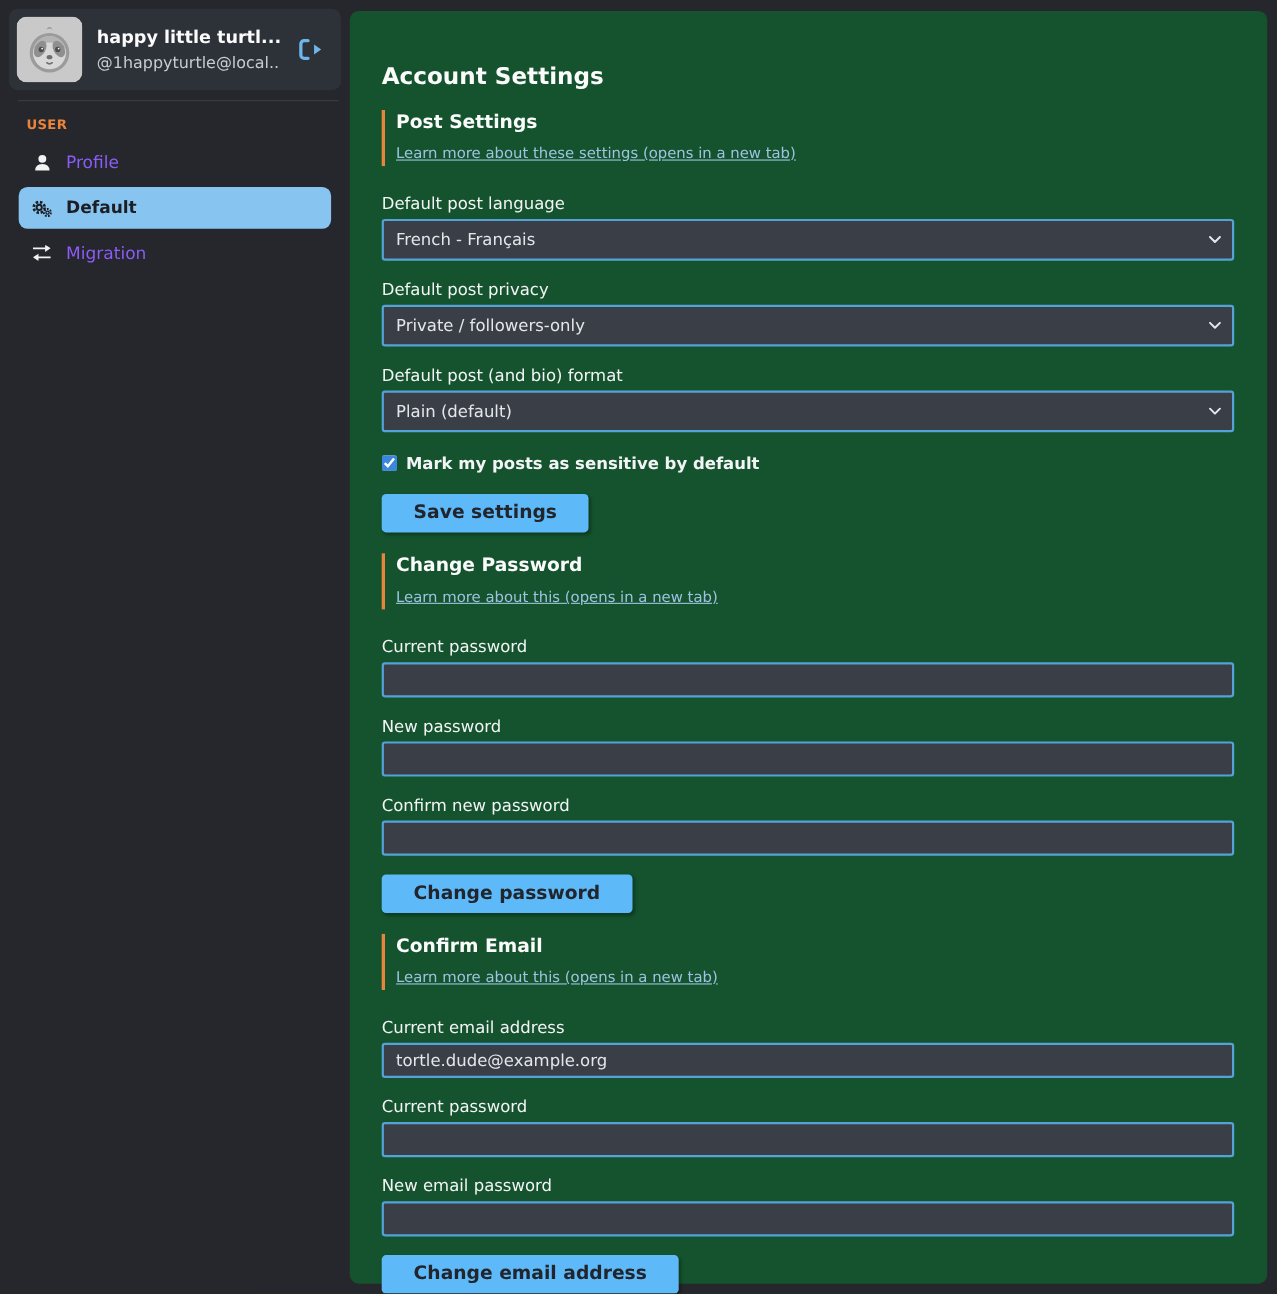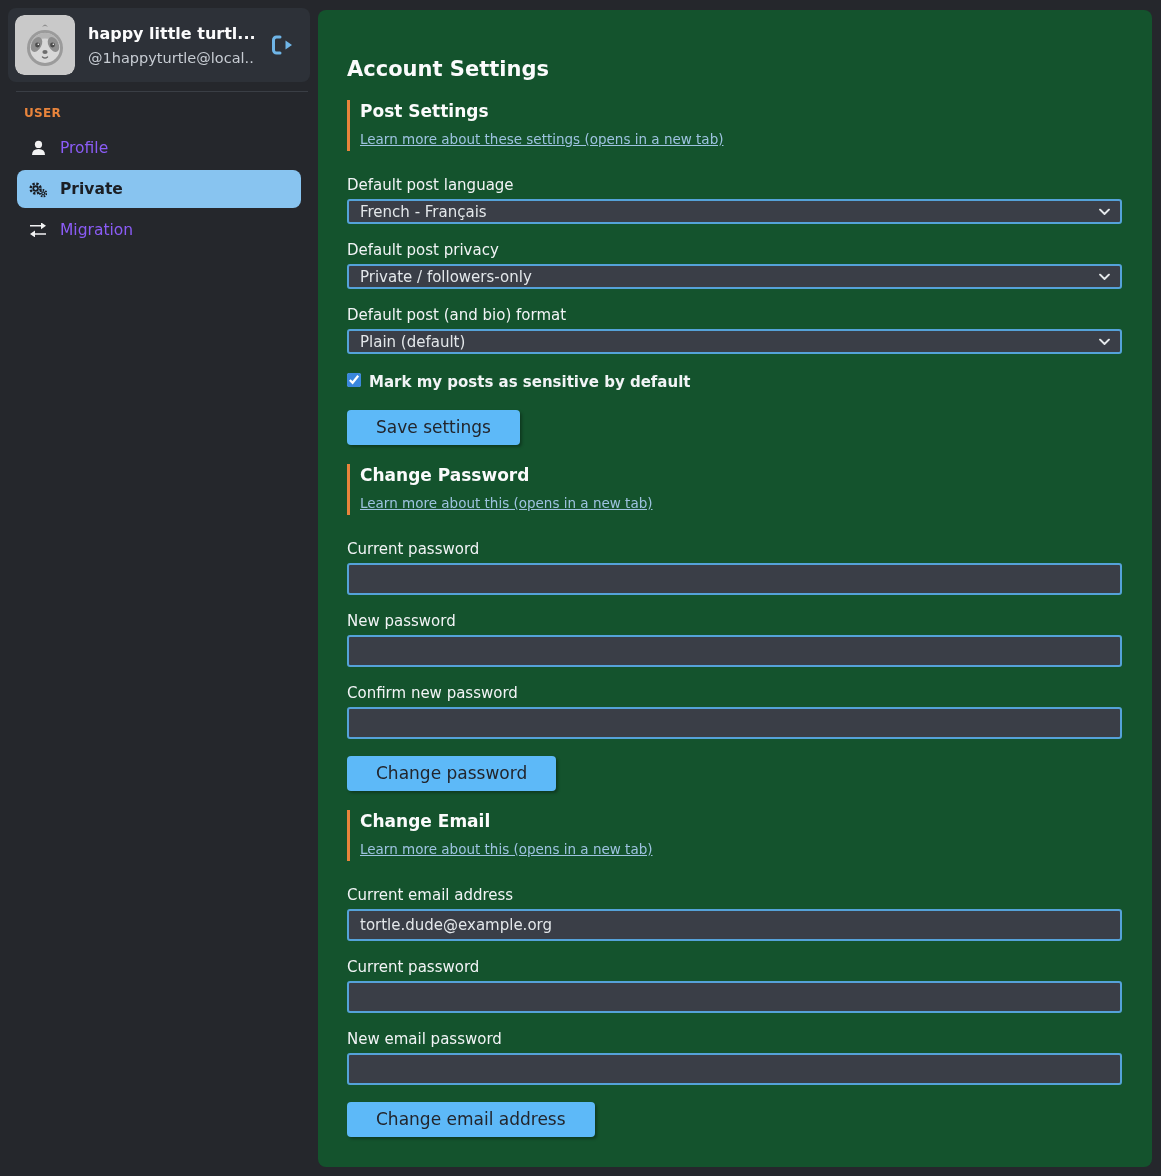--- a/index.html
+++ b/index.html
@@ -111,48 +111,48 @@
     background: #3a3e47;
     border: 2px solid var(--border-blue);
     border-radius: 3px;
     color: #e3e7ea;
     font-size: 15px;
     font-family: inherit;
     padding: 0 11px;
     outline: none;
   }
   select {
-    height: 25px;
+    height: 38px;
     appearance: none; -webkit-appearance: none; -moz-appearance: none;
   }
   input[type="text"], input[type="password"] { height: 32px; }
   .select-chevron {
     position: absolute; right: 12px; top: 50%;
     transform: translateY(-50%);
     pointer-events: none;
   }
   .check-row {
-    display: flex; gap: 8px;
+    display: flex; align-items: center; gap: 8px;
     margin-top: 19px;
     color: #f2f4f6; font-size: 15px; font-weight: bold;
     cursor: pointer;
   }
   .check-row input[type="checkbox"] {
     width: 14px; height: 14px; margin: 0;
     accent-color: var(--checkbox-blue);
     cursor: pointer;
   }
   .btn {
     display: inline-block;
     margin-top: 19px;
     background: var(--button-blue);
     color: #22252c;
     border: none; border-radius: 4px;
     font-family: inherit;
-    font-size: 17px; font-weight: normal;
+    font-size: 17px; font-weight: bold;
     padding: 7px 29px 8px;
     cursor: pointer;
     box-shadow: 2px 2px 3px rgba(0,0,0,0.3);
   }
   .btn-gap { margin-top: 17px; }
 </style>
 </head>
 <body>
 
 <div class="app">
@@ -208,21 +208,21 @@
         <span class="nav-icon">
           <svg width="19" height="17" viewBox="0 0 19 17">
             <circle cx="7" cy="7.5" r="5.2" fill="none" stroke="#1b1e24" stroke-width="2.6" stroke-dasharray="2.4 1.7"></circle>
             <circle cx="7" cy="7.5" r="3.4" fill="#1b1e24"></circle>
             <circle cx="7" cy="7.5" r="1.5" fill="#88c4f0"></circle>
             <circle cx="15" cy="12.5" r="3.4" fill="none" stroke="#1b1e24" stroke-width="2" stroke-dasharray="1.7 1.3"></circle>
             <circle cx="15" cy="12.5" r="2.1" fill="#1b1e24"></circle>
             <circle cx="15" cy="12.5" r="0.9" fill="#88c4f0"></circle>
           </svg>
         </span>
-        <span>Private</span>
+        <span>Default</span>
       </a>
 
       <a class="nav-item">
         <span class="nav-icon">
           <svg width="18" height="14" viewBox="0 0 18 14">
             <path d="M1 4 h11 v-3 l5 4 -5 4 v-3 h-11 Z" fill="#f2f2f3" transform="translate(0,-1.5) scale(1,0.85)"></path>
             <path d="M17 10.5 h-11 v-3 l-5 4 5 4 v-3 h11 Z" fill="#f2f2f3" transform="translate(0,1.2) scale(1,0.85)"></path>
           </svg>
         </span>
         <span>Migration</span>
@@ -301,21 +301,21 @@
 
     <div class="field">
       <label>Confirm new password</label>
       <input type="password" style="">
     </div>
 
     <button class="btn btn-gap">Change password</button>
 
     
     <div class="section-head">
-      <h2>Change Email</h2>
+      <h2>Confirm Email</h2>
       <a>Learn more about this (opens in a new tab)</a>
     </div>
 
     <div class="field">
       <label>Current email address</label>
       <input type="text" value="tortle.dude@example.org" style="">
     </div>
 
     <div class="field">
       <label>Current password</label>

